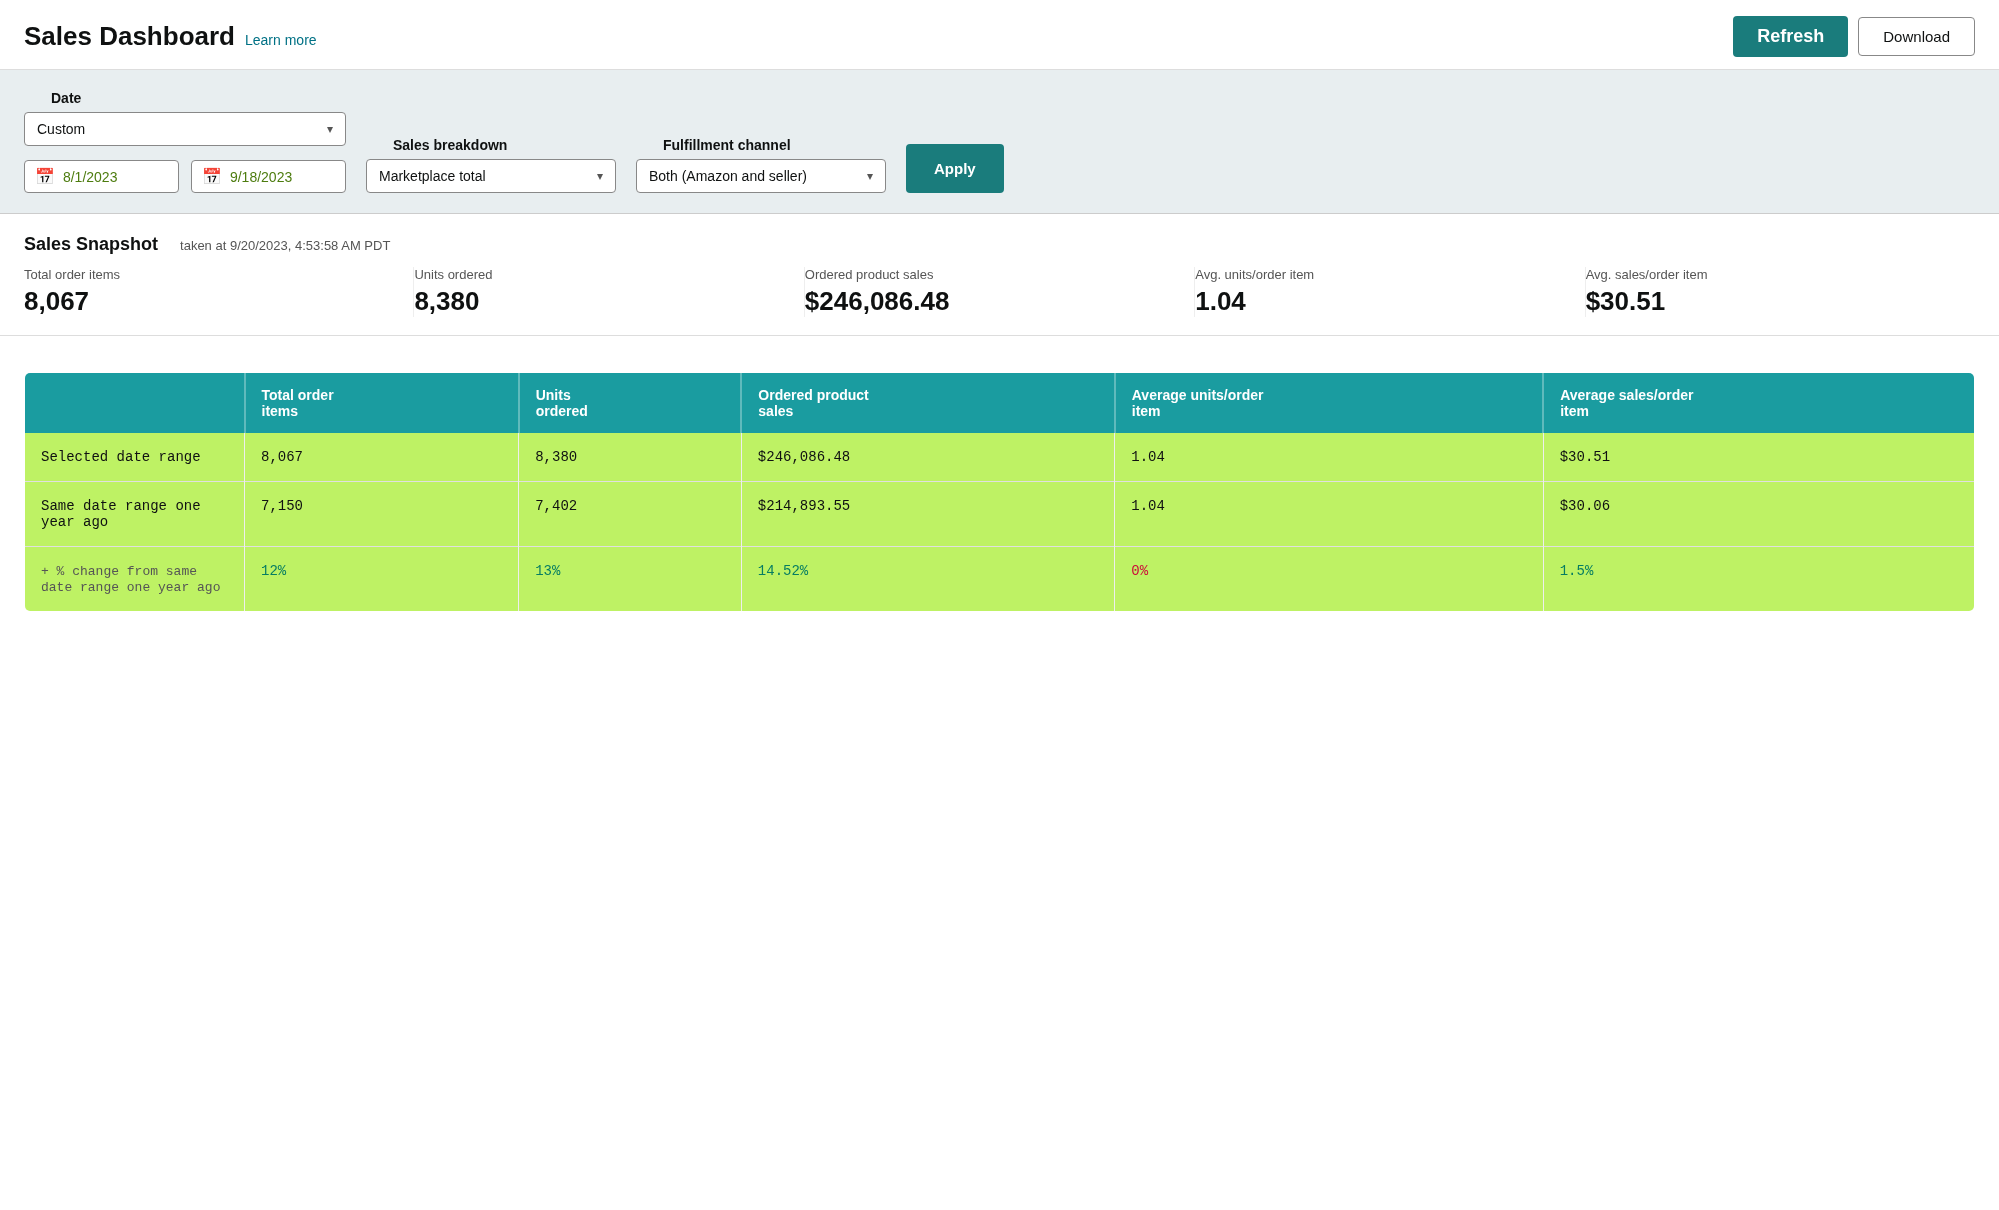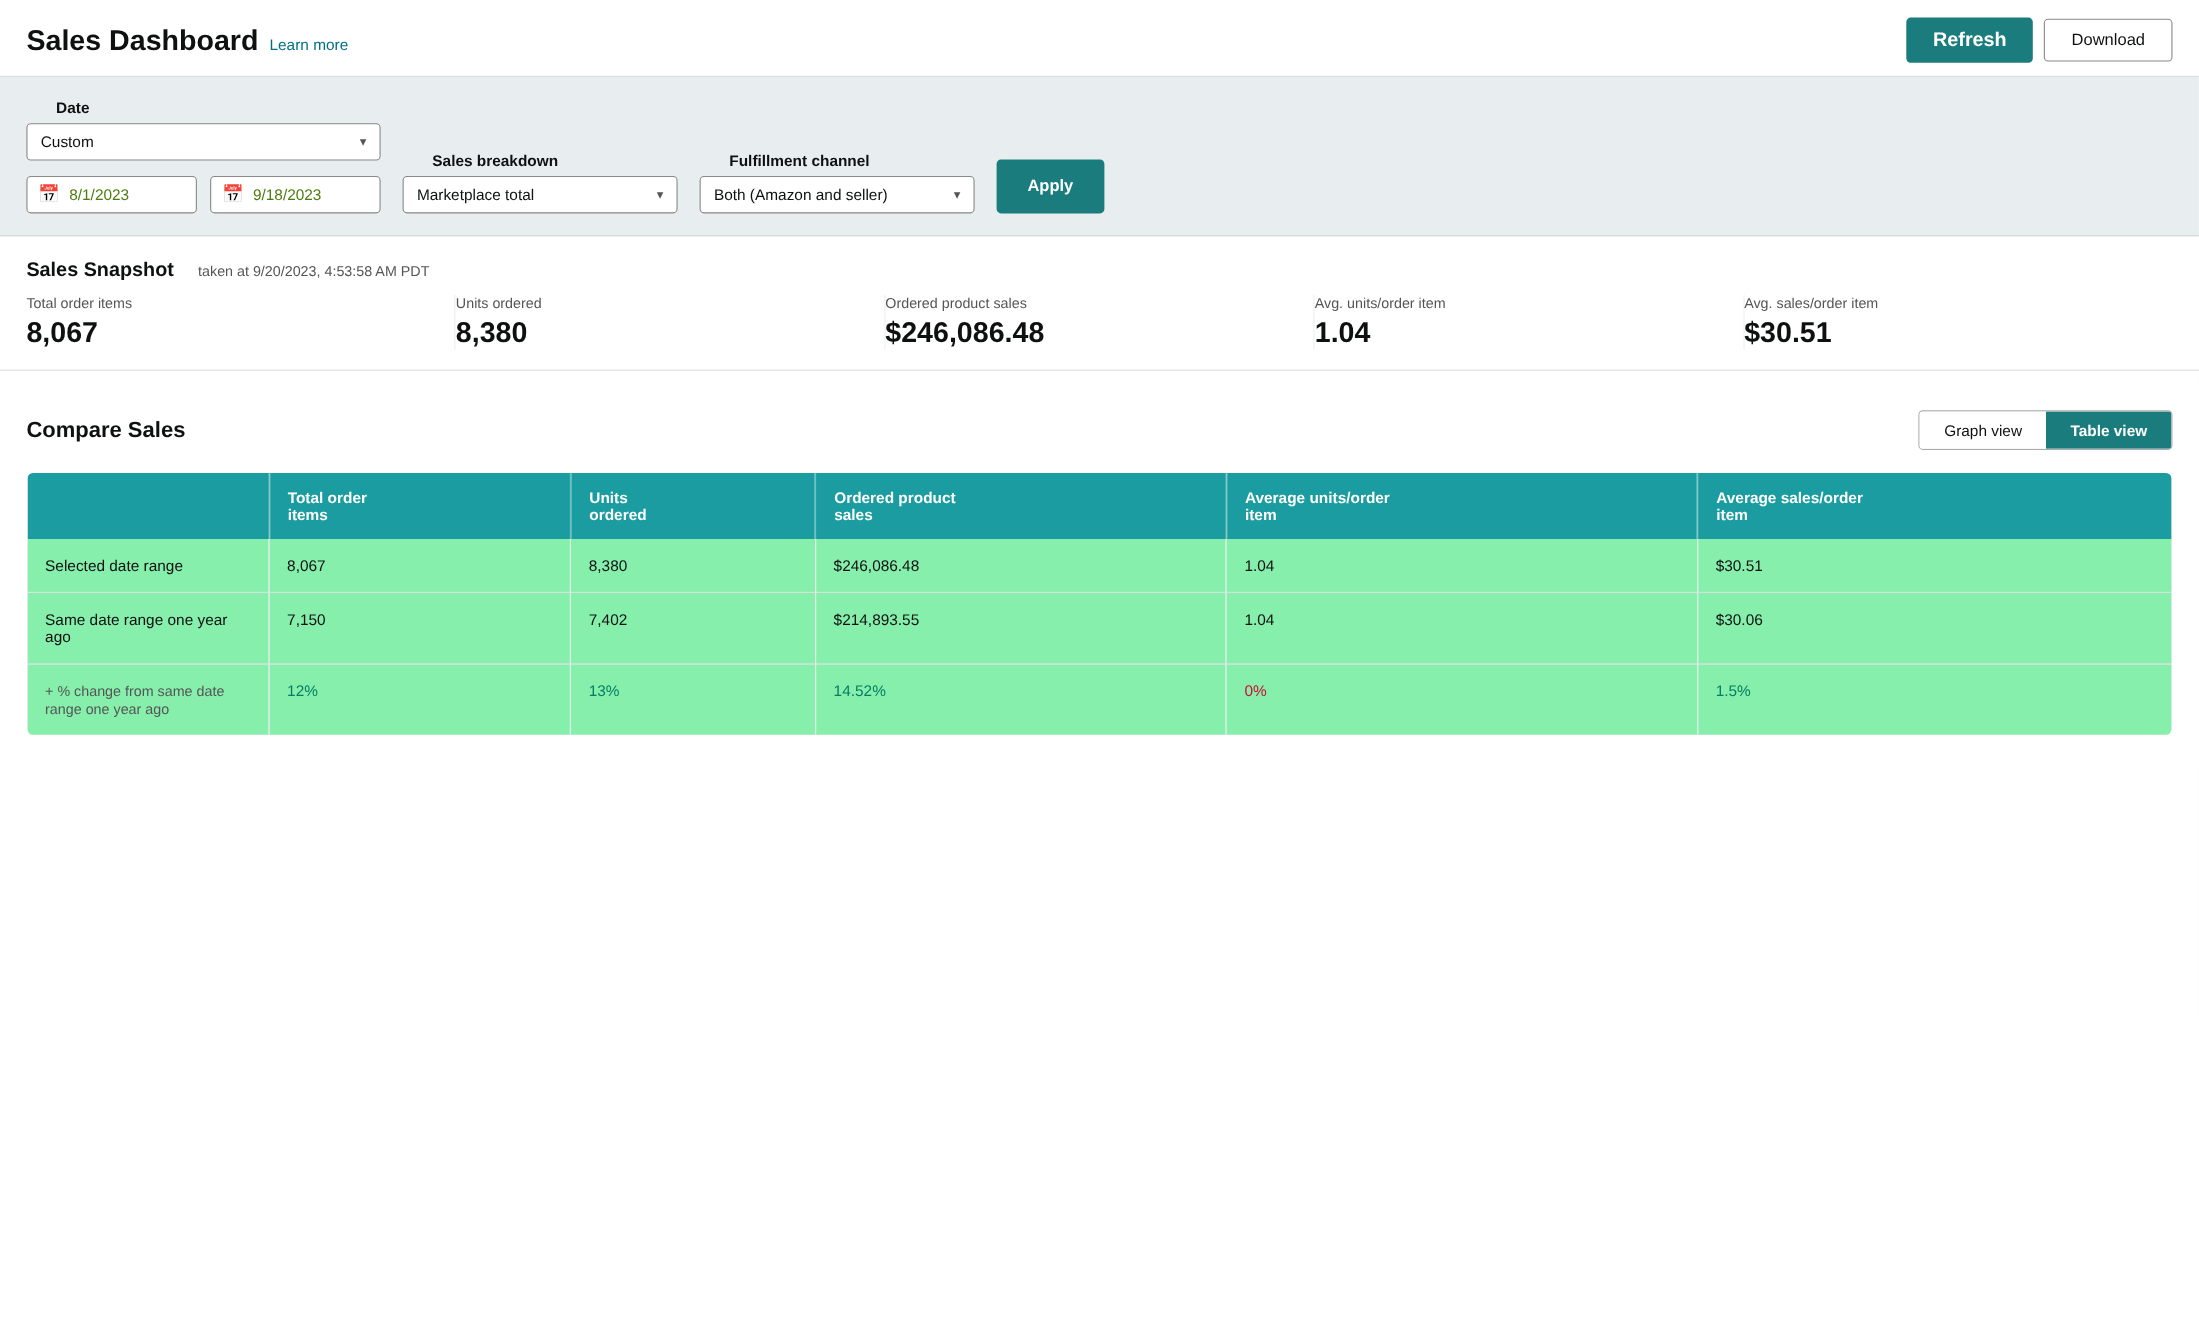--- a/index.html
+++ b/index.html
@@ -244,21 +244,22 @@
       text-align: left;
       font-size: 14px;
       font-weight: 700;
       border-right: 2px solid rgba(255,255,255,0.3);
       vertical-align: bottom;
     }
     .compare-table thead th:last-child { border-right: none; }
     .compare-table thead th:first-child { width: 220px; }
     .compare-table tbody tr {
       border-bottom: 1px solid #e0e0e0;
-      background: #86efac;
+      background: #bef264;
+      font-family: Liberation Mono, monospace;
     }
     .compare-table tbody tr:last-child { border-bottom: none; }
     .compare-table tbody td {
       padding: 16px 16px;
       font-size: 14px;
       color: #0f1111;
       border-right: 1px solid #eee;
       vertical-align: top;
     }
     .compare-table tbody td:last-child { border-right: none; }
@@ -351,27 +352,20 @@
         <div class="metric-value">1.04</div>
       </div>
       <div class="metric-item">
         <div class="metric-label">Avg. sales/order item</div>
         <div class="metric-value">$30.51</div>
       </div>
     </div>
   </div>
 
   <div class="compare-section">
-    <div class="compare-header">
-      <span class="compare-title">Compare Sales</span>
-      <div class="view-toggle">
-        <button class="view-btn">Graph view</button>
-        <button class="view-btn active">Table view</button>
-      </div>
-    </div>
 
     <table class="compare-table">
       <thead>
         <tr>
           <th></th>
           <th>Total order<br>items</th>
           <th>Units<br>ordered</th>
           <th>Ordered product<br>sales</th>
           <th>Average units/order<br>item</th>
           <th>Average sales/order<br>item</th>

